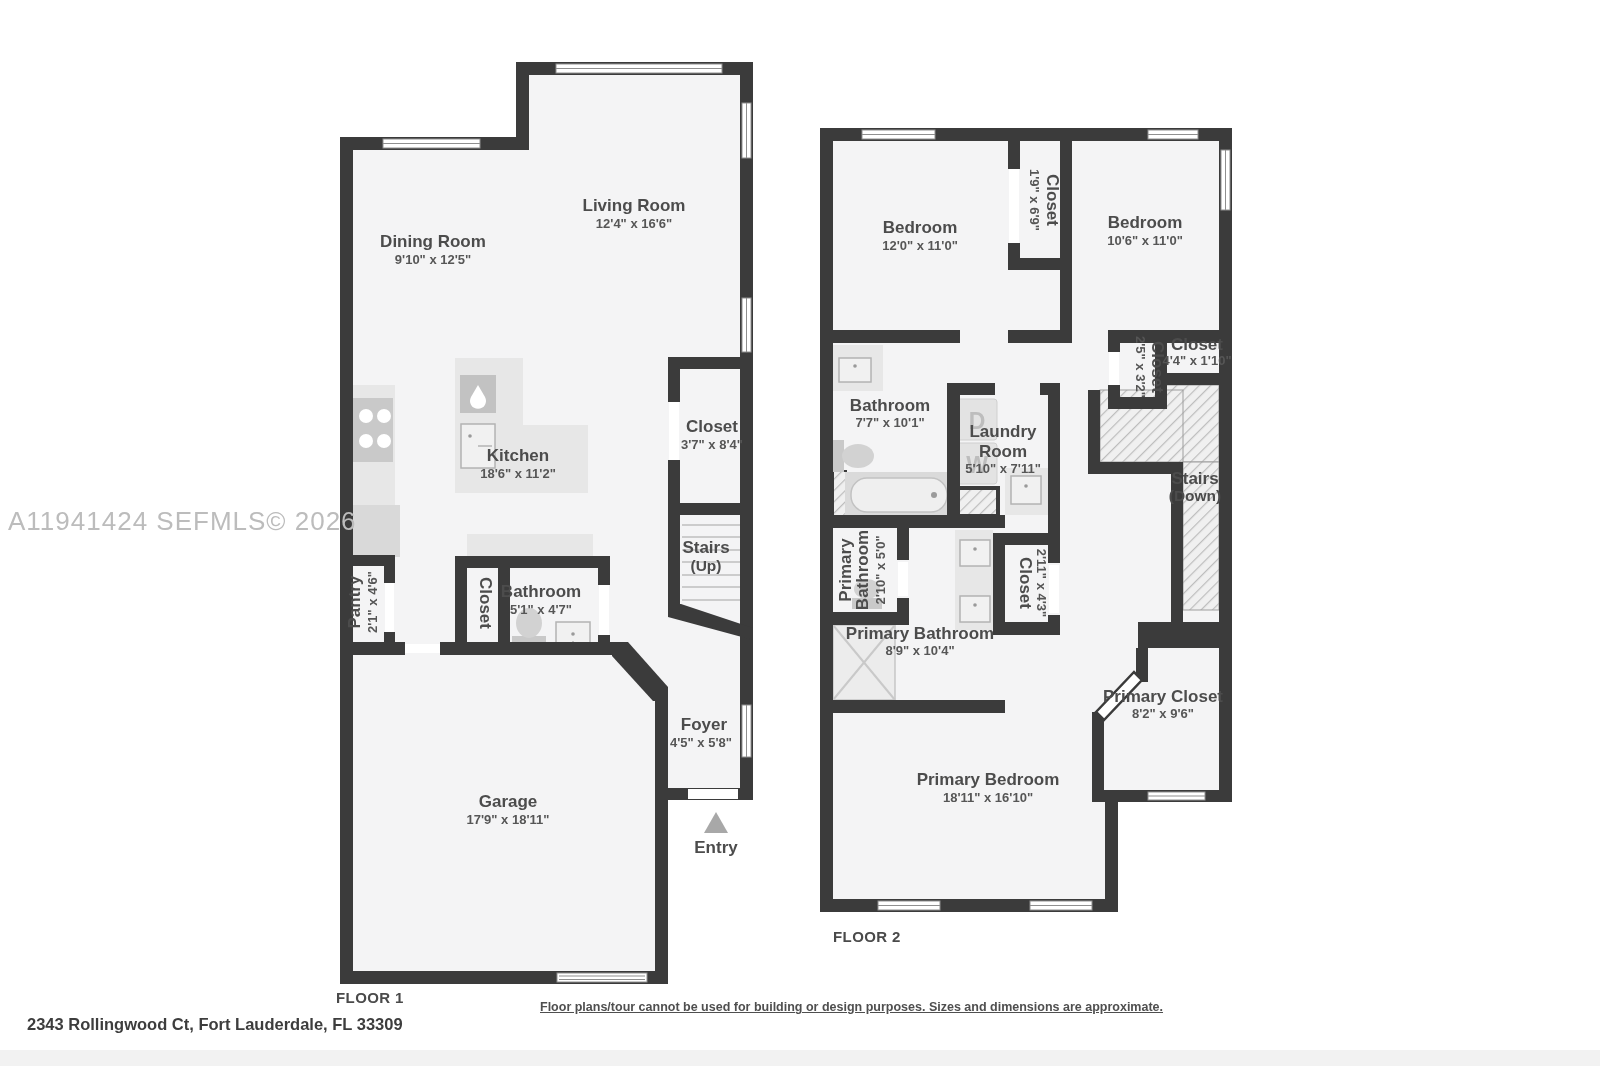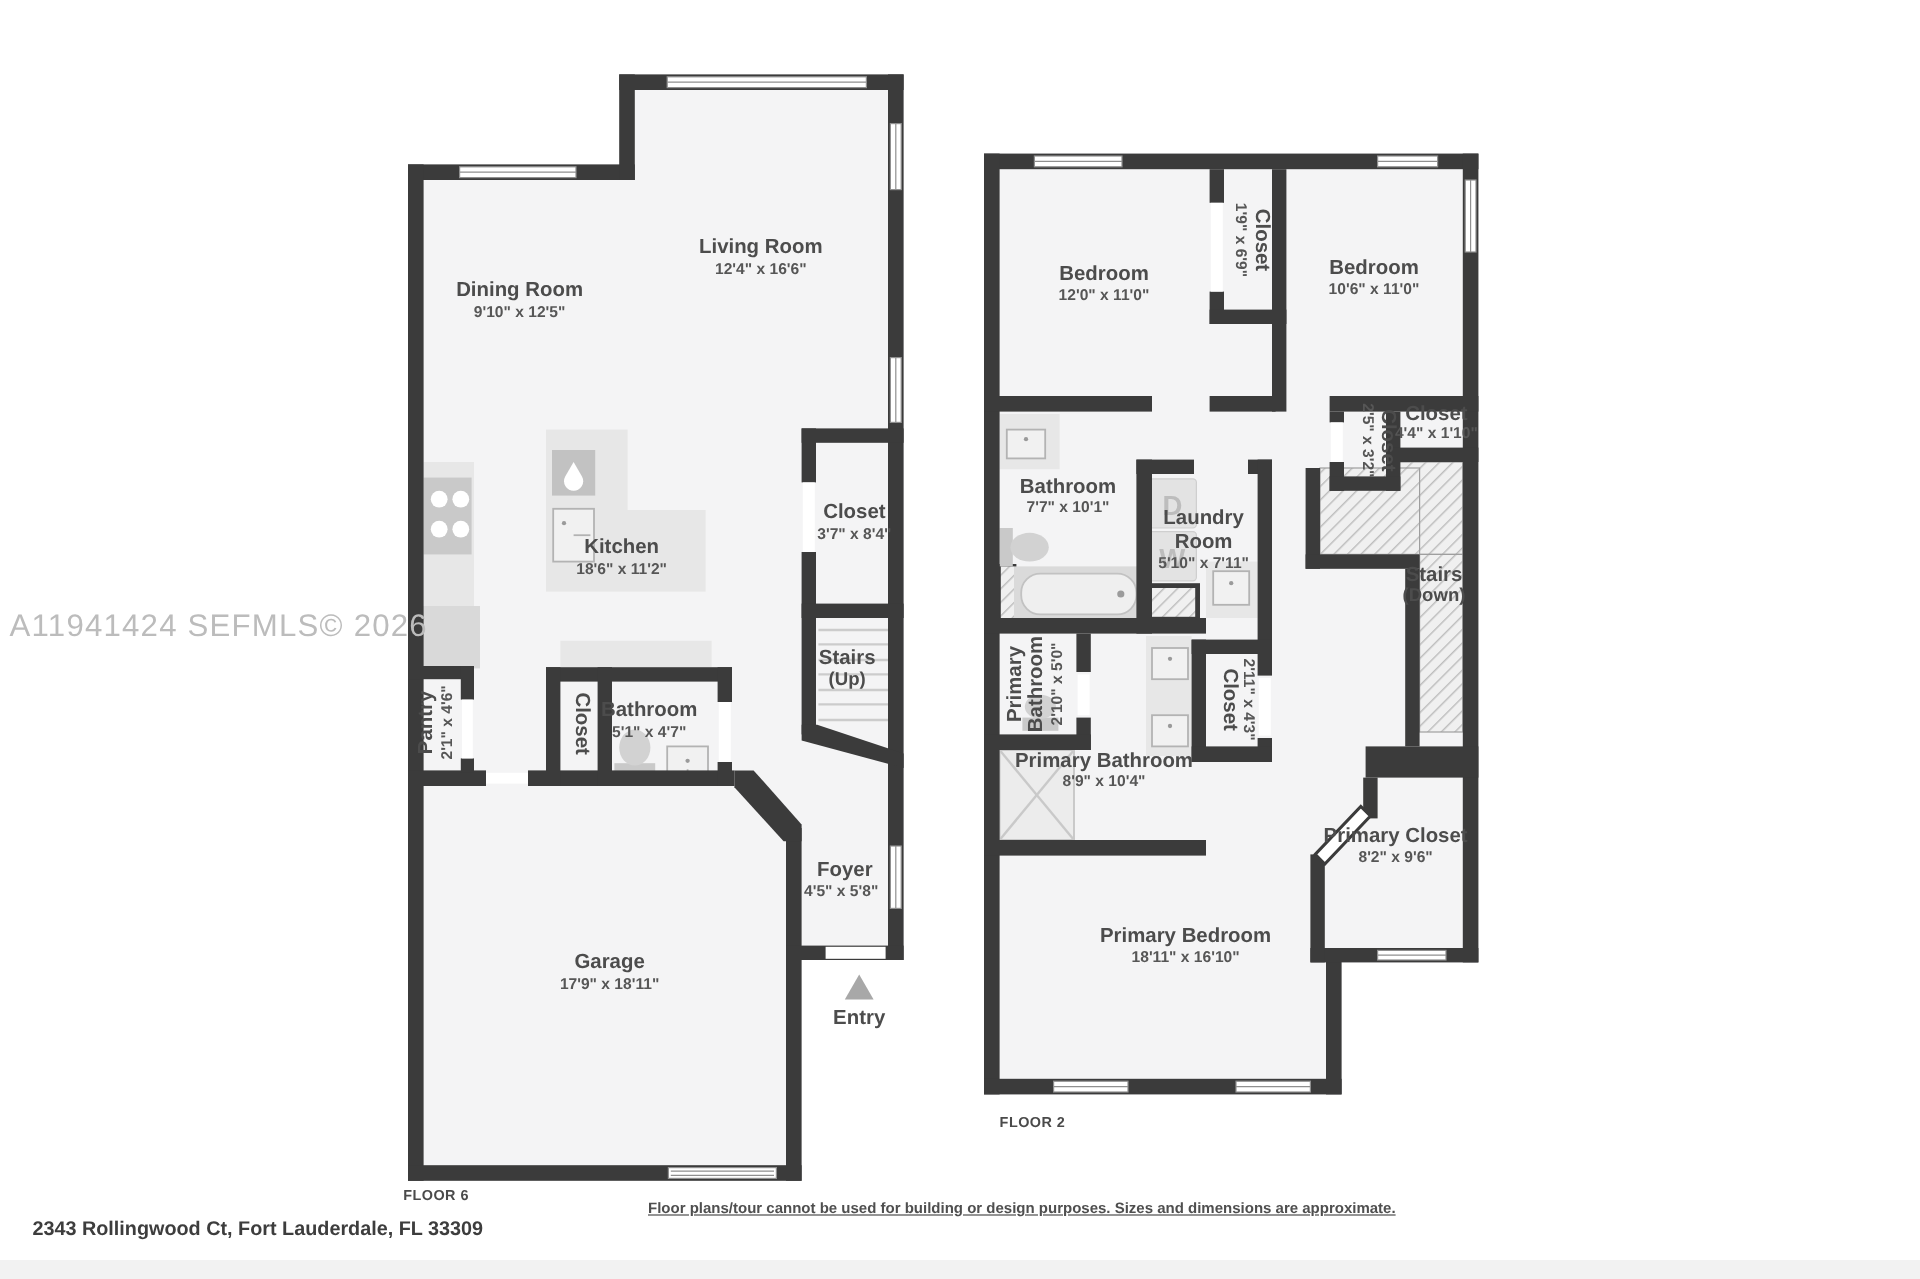--- a/index.html
+++ b/index.html
@@ -1,21 +1,21 @@
 <!DOCTYPE html>
 <html><head>
 <meta charset="utf-8">
 <style>
   html,body{margin:0;padding:0;background:#ffffff;}
   body{width:1600px;height:1066px;position:relative;overflow:hidden;
        font-family:"Liberation Sans", sans-serif;}
   svg{position:absolute;left:0;top:0;}
   .abs{position:absolute;white-space:nowrap;text-align:right;}
   .watermark{left:8px;top:506px;font-size:26px;letter-spacing:1px;color:#bcbcbc;font-weight:400;}
-  .floor-tag{font-size:12px;font-weight:700;color:#4a4a4a;letter-spacing:.4px;}
+  .floor-tag{font-size:15px;font-weight:700;color:#4a4a4a;letter-spacing:.4px;}
   .floor1-tag{left:336px;top:989px;}
   .floor2-tag{left:833px;top:928px;}
   .address{left:27px;top:1015px;font-size:16.5px;font-weight:700;color:#3d3d3d;}
   .disclaimer{left:540px;top:1000px;font-size:12.5px;font-weight:700;color:#4f4f4f;text-decoration:underline;}
   .footer-strip{position:absolute;left:0;top:1050px;width:1600px;height:16px;background:#f2f2f2;}
   
   text{fill:#4c4c4c;}
   .rname{font:700 17px "Liberation Sans",sans-serif;}
   .rname2{font:700 15.5px "Liberation Sans",sans-serif;}
   .rdims{font:700 13px "Liberation Sans",sans-serif;fill:#565656;}
@@ -298,17 +298,17 @@
       <text class="rdims" transform="rotate(90 1037 583)" x="1037" y="583">2'11" x 4'3"</text>
       <text class="rname" x="1163" y="702">Primary Closet</text>
       <text class="rdims" x="1163" y="718">8'2" x 9'6"</text>
       <text class="rname" x="988" y="785">Primary Bedroom</text>
       <text class="rdims" x="988" y="802">18'11" x 16'10"</text>
     </g>
   </g>
 </svg>
 
 <div class="abs watermark">A11941424  SEFMLS© 2026</div>
-<div class="abs floor-tag floor1-tag">FLOOR 6</div>
+<div class="abs floor-tag floor1-tag">FLOOR 1</div>
 <div class="abs floor-tag floor2-tag">FLOOR 2</div>
 <div class="abs address">2343 Rollingwood Ct, Fort Lauderdale, FL 33309</div>
 <div class="abs disclaimer">Floor plans/tour cannot be used for building or design purposes. Sizes and dimensions are approximate.</div>
 <div class="footer-strip"></div>
 
 </body></html>

